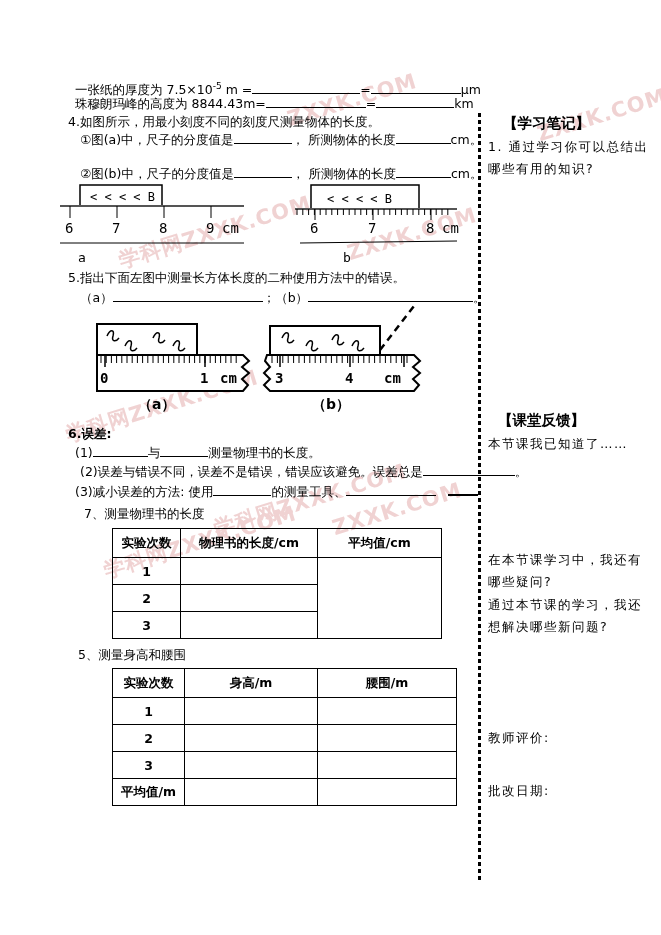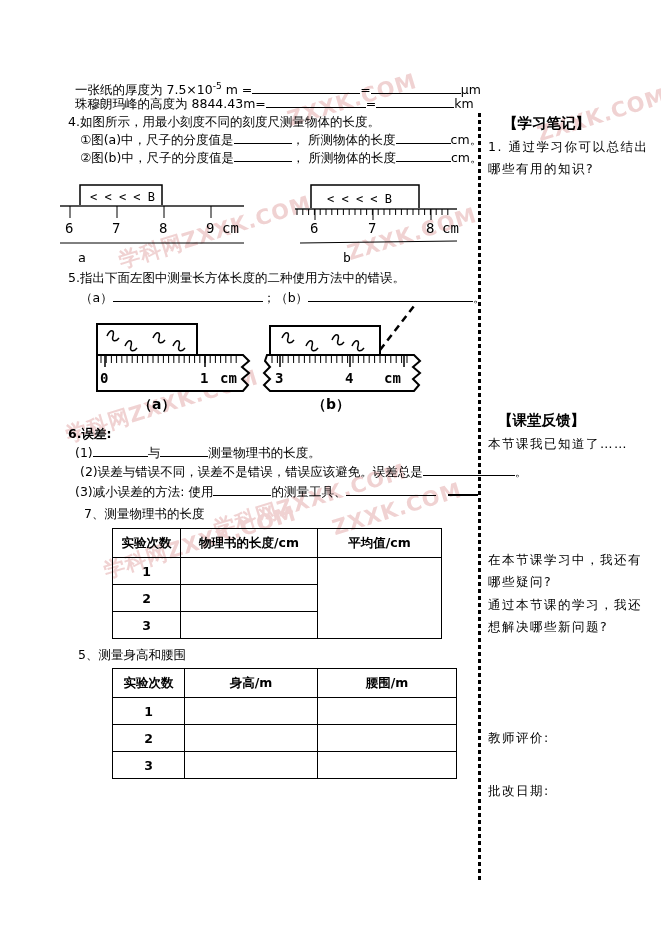--- a/index.html
+++ b/index.html
@@ -44,21 +44,21 @@
 <div class="line" style="left:75px;top:94px">
   <span>珠穆朗玛峰的高度为 8844.43m=</span><span class="bl" style="width:100px"></span><span>=</span><span class="bl" style="width:78px"></span><span>km</span>
 </div>
 
 <div class="line" style="left:68px;top:112px">
   <span>4.如图所示，用最小刻度不同的刻度尺测量物体的长度。</span>
 </div>
 <div class="line" style="left:80px;top:130px">
   <span>①图(a)中，尺子的分度值是</span><span class="bl" style="width:58px"></span><span>，  所测物体的长度</span><span class="bl" style="width:55px"></span><span>cm。</span>
 </div>
-<div class="line" style="left:80px;top:148px">
+<div class="line" style="left:80px;top:164px">
   <span>②图(b)中，尺子的分度值是</span><span class="bl" style="width:58px"></span><span>，  所测物体的长度</span><span class="bl" style="width:55px"></span><span>cm。</span>
 </div>
 
 <div class="fig" style="left:60px;top:183px">
   <svg width="188" height="62">
     <rect x="20" y="2" width="82" height="21" fill="#fff" stroke="#000" stroke-width="1.5"></rect>
     <text x="30" y="18" class="obj">&lt; &lt; &lt; &lt; B</text>
     <line x1="0" y1="23" x2="184" y2="23" stroke="#555" stroke-width="2"></line>
     <path d="M10,23v12M57,23v12M104,23v12M151,23v12" stroke="#000" fill="none"></path>
     <text x="5" y="50">6</text>
@@ -206,20 +206,25 @@
   <tr>
     <td>2</td>
     <td class="blank"></td>
     <td class="blank"></td>
   </tr>
   <tr>
     <td>3</td>
     <td class="blank"></td>
     <td class="blank"></td>
   </tr>
+  <tr>
+    <td>平均值/m</td>
+    <td class="blank"></td>
+    <td class="blank"></td>
+  </tr>
 </tbody>
   </table>
 
 <div class="divider"></div>
 
 <div class="sbtitle" style="left:503px;top:114px">【学习笔记】</div>
 <div class="sb" style="left:488px;top:136px">1. 通过学习你可以总结出哪些有用的知识?</div>
 
 <div class="sbtitle" style="left:498px;top:411px">【课堂反馈】</div>
 <div class="sb" style="left:488px;top:433px">本节课我已知道了……</div>

